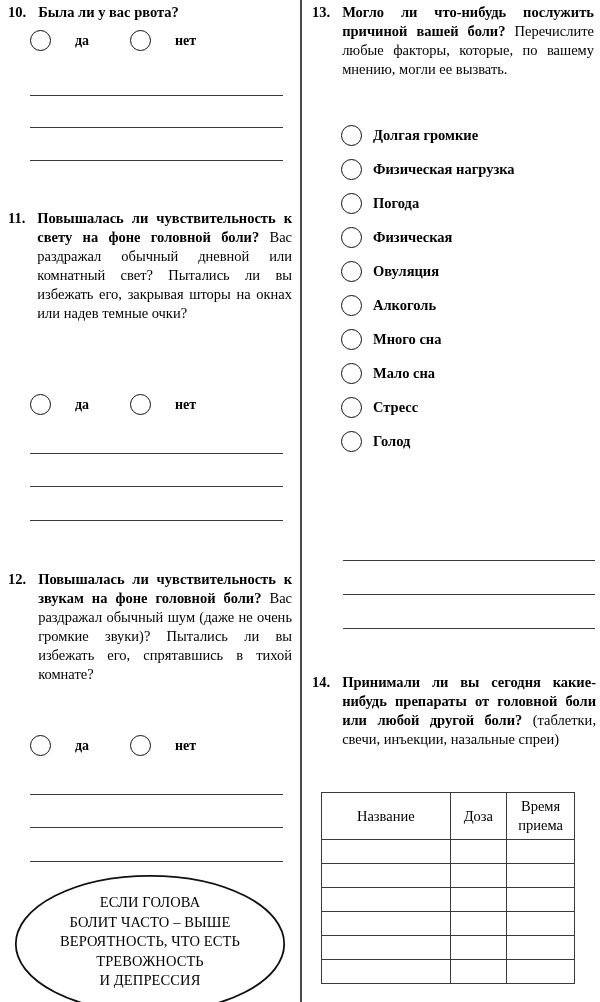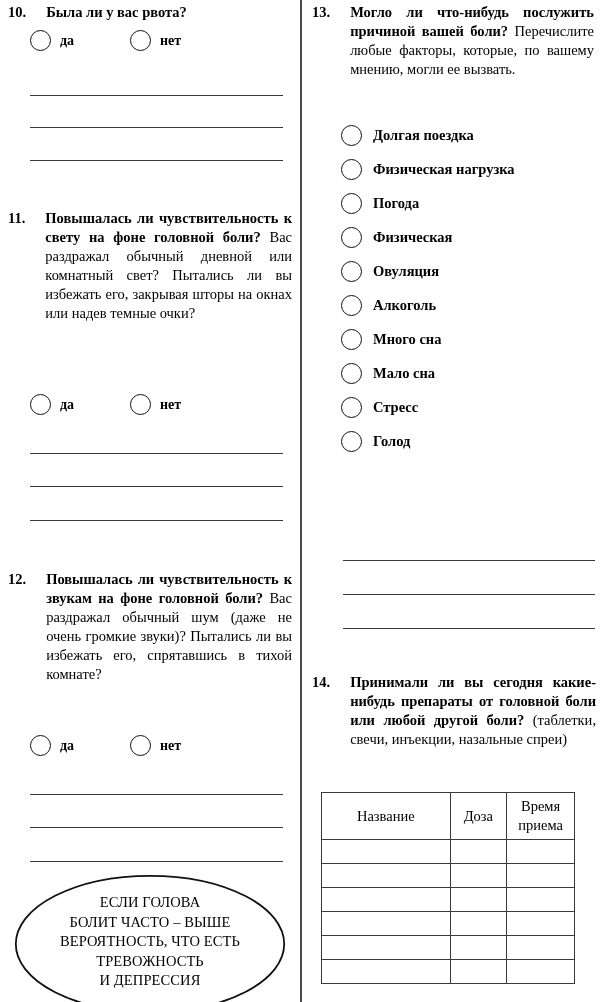--- a/index.html
+++ b/index.html
@@ -38,21 +38,21 @@
   .q {
     position: relative;
     display: flex;
     align-items: flex-start;
   }
   .q-num {
     flex: 0 0 auto;
     font-weight: bold;
     font-size: 14.5px;
     line-height: 19px;
-    padding-right: 20px;
+    padding-right: 12px;
     white-space: nowrap;
   }
   .q-body {
     flex: 1 1 auto;
     font-size: 14.5px;
     line-height: 19px;
     text-align: justify;
     text-justify: inter-word;
     hyphens: manual;
     font-family: Liberation Serif, serif;
@@ -73,21 +73,21 @@
     width: 21px;
     height: 21px;
     border: 1.6px solid #111;
     border-radius: 50%;
     box-sizing: border-box;
     flex: 0 0 auto;
   }
   .yn-label {
     font-size: 14px;
     font-weight: bold;
-    padding-left: 9px;
+    padding-left: 24px;
     white-space: nowrap;
   }
 
   
   .rule {
     height: 0;
     border-top: 1.7px solid #3a3a3a;
   }
 
   
@@ -248,21 +248,21 @@
     <div class="q" style="position:absolute; left:10px; top:3px; width:282px;">
       <span class="q-num">13.</span>
       <span class="q-body">
         <b>Могло ли что-нибудь послужить причиной вашей боли?</b><span class="reg"> Перечислите любые факторы, которые, по вашему мнению, могли ее вызвать.</span>
       </span>
     </div>
 
     <div style="position:absolute; left:39px; top:118px; width:250px;">
       <div class="opt-row" style="height:34px;">
         <span class="circle"></span>
-        <span class="opt-label">Долгая поездка</span>
+        <span class="opt-label">Долгая громкие</span>
       </div>
       <div class="opt-row" style="height:34px;">
         <span class="circle"></span>
         <span class="opt-label">Физическая нагрузка</span>
       </div>
       <div class="opt-row" style="height:34px;">
         <span class="circle"></span>
         <span class="opt-label">Погода</span>
       </div>
       <div class="opt-row" style="height:34px;">

